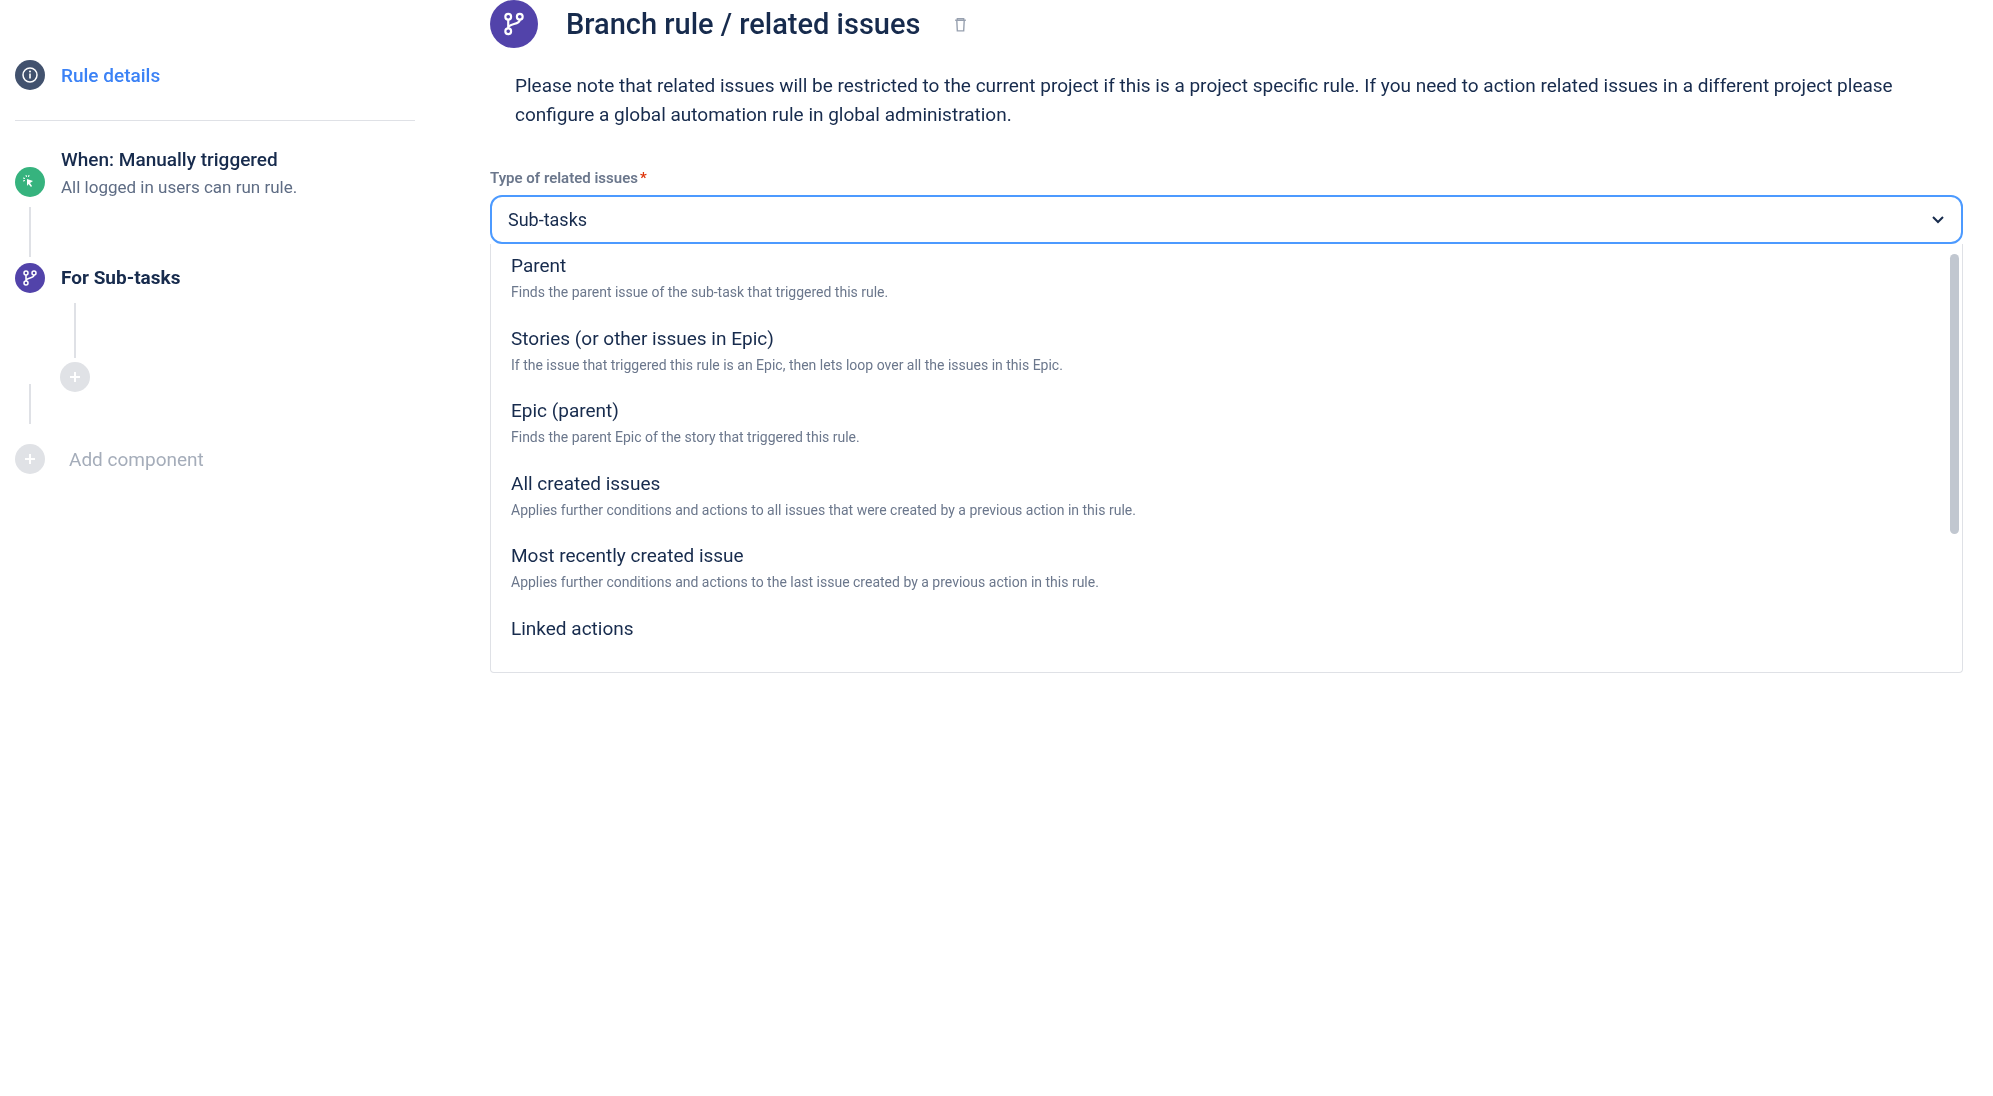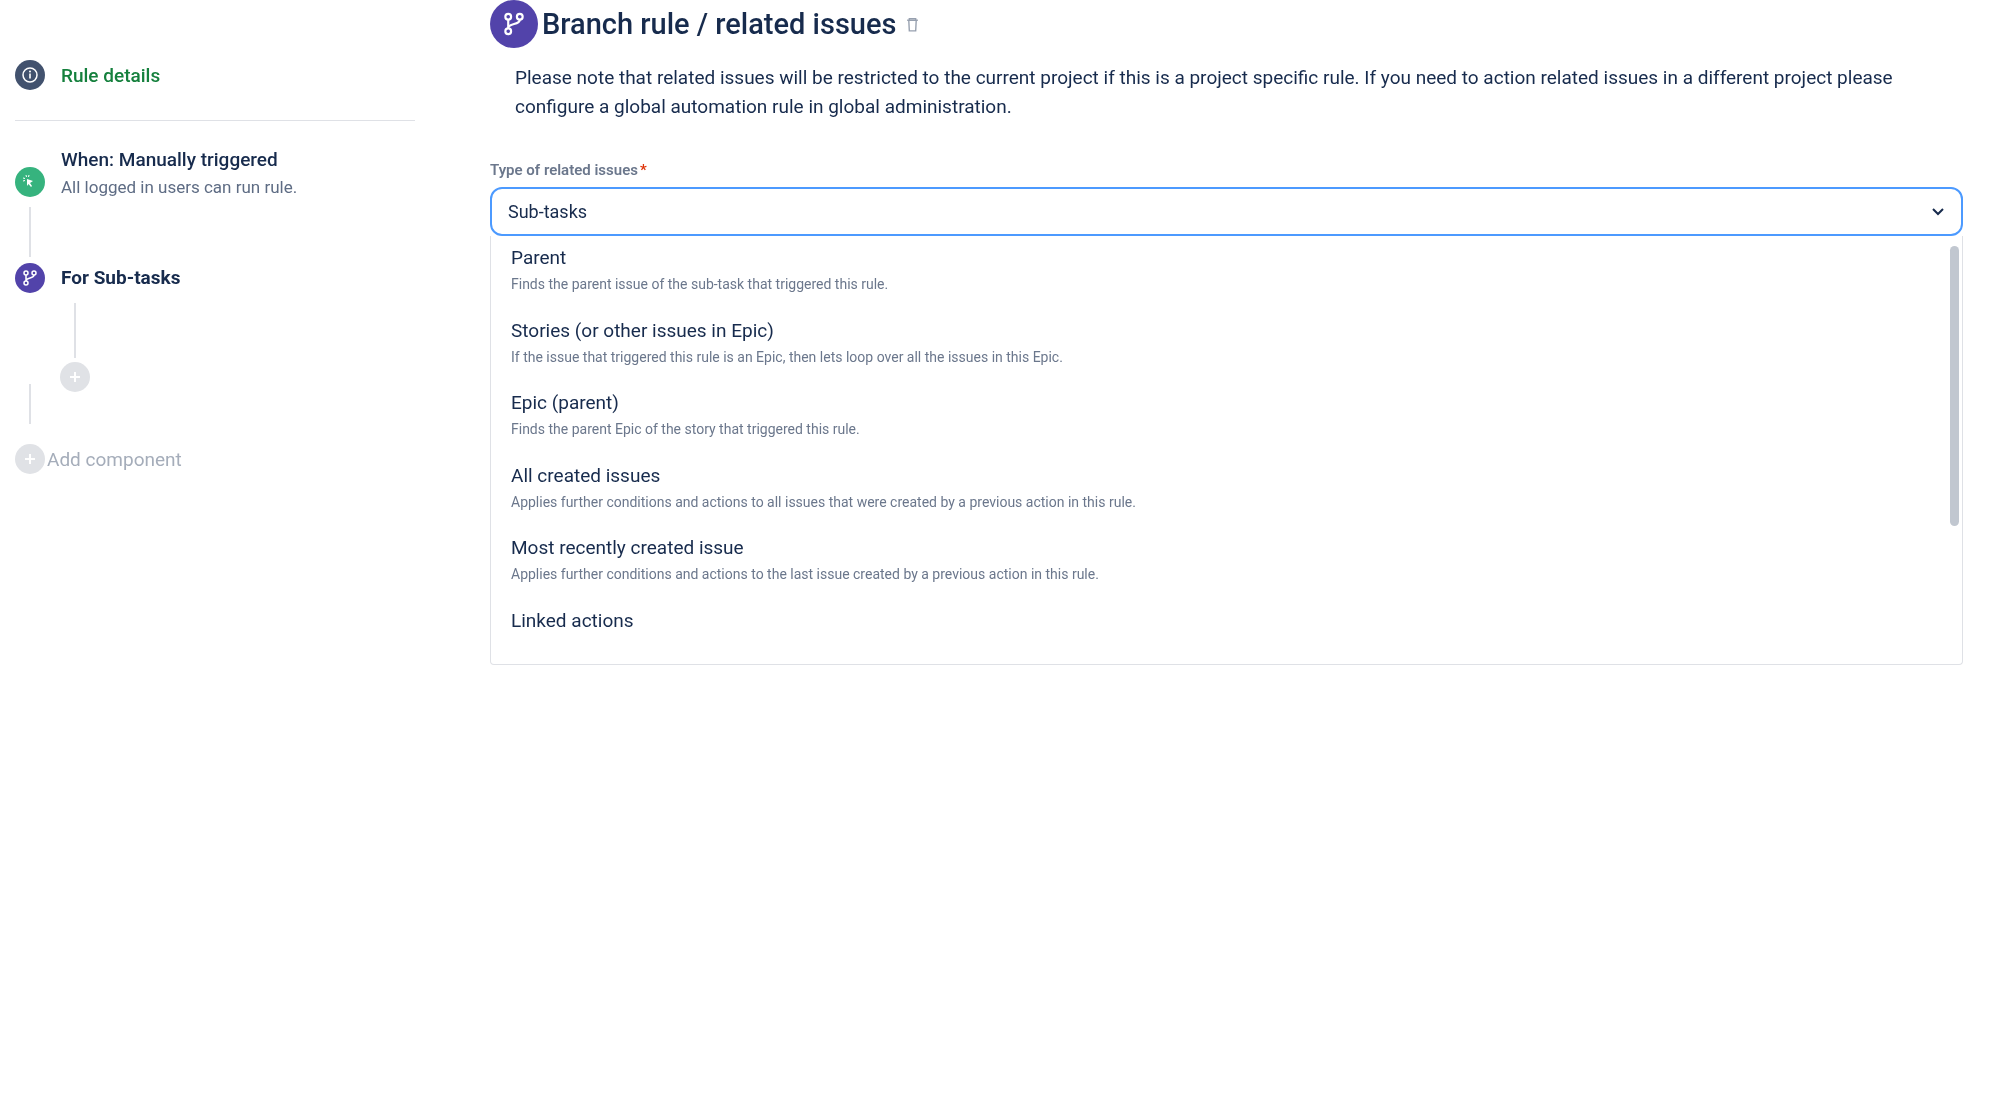--- a/index.html
+++ b/index.html
@@ -58,21 +58,21 @@
       background: #5243AA;
     }
 
     .icon-circle.add {
       background: #e0e2e6;
     }
 
     .sidebar-title {
       font-size: 19px;
       font-weight: 500;
-      color: #15803d;
+      color: #3b82f6;
     }
 
     .rule-step {
       display: flex;
       align-items: flex-end;
       gap: 16px;
       margin-bottom: 10px;
       padding-left: 0;
     }
 
@@ -107,39 +107,39 @@
       margin-bottom: -8px;
     }
 
     .add-indent {
       margin-left: 45px;
     }
 
     .add-component {
       display: flex;
       align-items: center;
-      gap: 2px;
+      gap: 24px;
       margin-top: 20px;
     }
 
     .add-text {
       font-size: 19px;
       color: #a5adba;
     }
 
     .main {
       flex: 1;
       padding: 0 30px 20px 60px;
     }
 
     .main-header {
       display: flex;
       align-items: center;
-      gap: 4px;
-      margin-bottom: 16px;
+      gap: 28px;
+      margin-bottom: 24px;
       text-align: right;
     }
 
     .main-header .icon-circle.branch {
       width: 48px;
       height: 48px;
     }
 
     .main-title {
       font-size: 29px;

